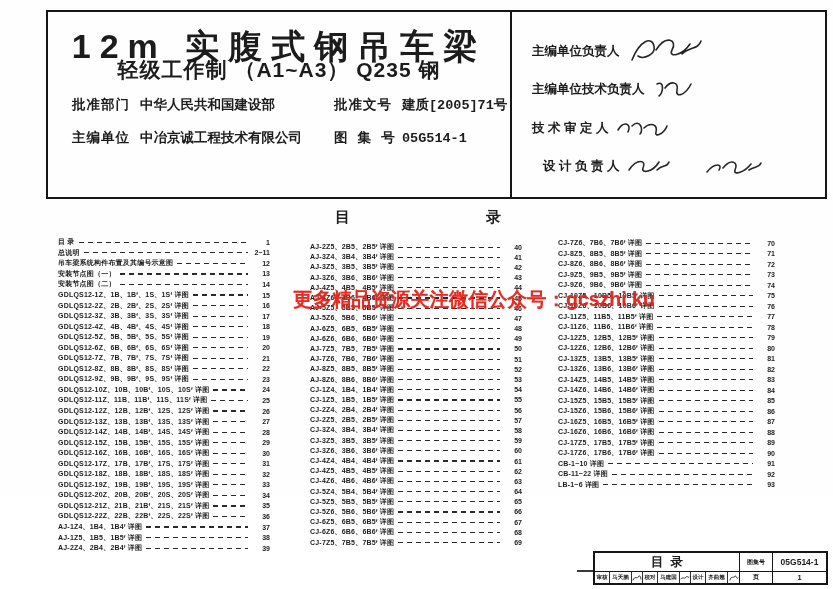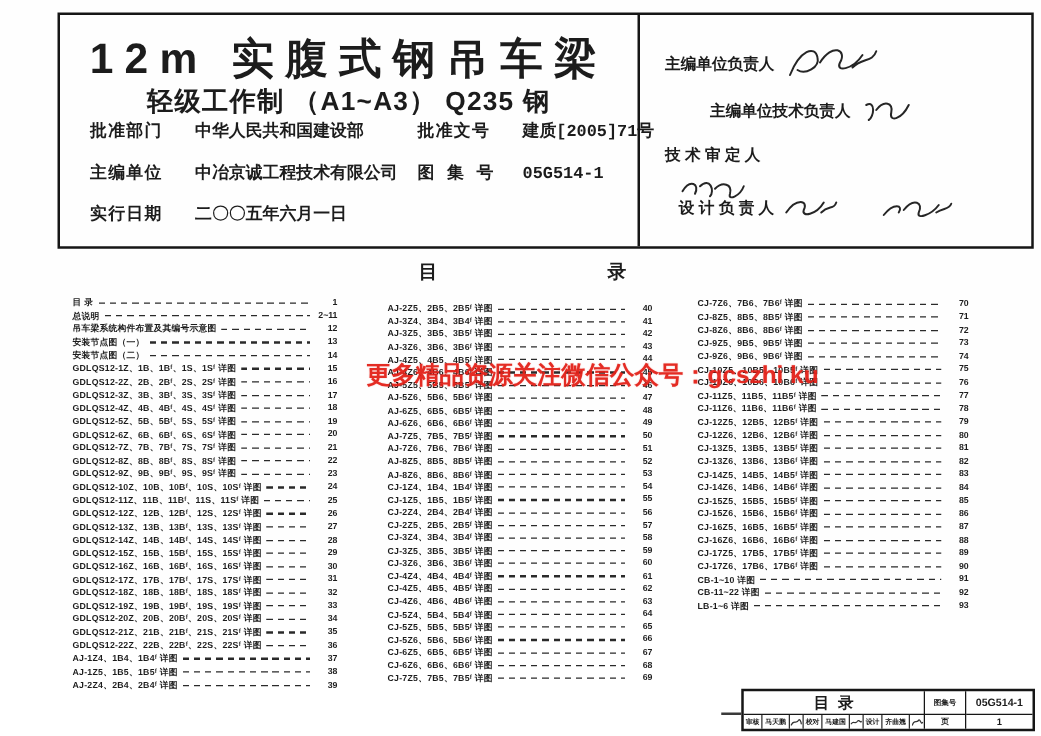--- a/index.html
+++ b/index.html
@@ -6,35 +6,35 @@
   html,body { width:833px; height:589px; background:#ffffff; overflow:hidden;
               font-family:"Liberation Sans","DejaVu Sans",sans-serif; color:#1c1c1c; }
   .page { position:relative; width:833px; height:496px; background:#fefefe; }
 
   
   .header-box { position:absolute; left:46px; top:10px; width:781px; height:189px;
                 border:2.5px solid #161616; }
   .hdr-divider { position:absolute; left:462px; top:0; bottom:0; width:2px; background:#161616; }
   .hdr-title { position:absolute; left:0; top:12px; width:462px; text-align:center;
                font-size:34px; font-weight:bold; letter-spacing:9px; white-space:nowrap; }
-  .hdr-subtitle { position:absolute; left:0; top:55px; width:462px; text-align:center;
+  .hdr-subtitle { position:absolute; left:0; top:44px; width:462px; text-align:center;
                   font-size:21px; font-weight:bold; letter-spacing:1px; white-space:nowrap; }
   .fields { position:absolute; top:84px; }
   .fields-left  { left:24px;   width:272px; }
   .fields-right { left:286px; width:172px;font-family:Liberation Mono, monospace; }
   .field-row { display:flex; align-items:baseline; height:20px; margin-bottom:13px;
                font-size:13.5px; font-weight:bold; white-space:nowrap; }
   .field-label { flex:0 0 64px; letter-spacing:1px; }
-  .field-value { margin-left:20px; }
+  .field-value { margin-left:4px; }
 
   .sig-panel { position:absolute; left:484px; top:0; width:305px; height:100%; }
   .sig-row { position:absolute; left:0; display:flex; align-items:center; gap:6px;
              font-size:12.5px; font-weight:bold; white-space:nowrap; }
-  .sig-row.r1 { top:22px; } .sig-row.r2 { top:64px;margin-left:36px; }
-  .sig-row.r3 { top:104px;flex-direction:column; } .sig-row.r4 { top:142px;margin-left:11px; }
+  .sig-row.r1 { top:22px; } .sig-row.r2 { top:64px; }
+  .sig-row.r3 { top:104px; } .sig-row.r4 { top:142px;margin-left:11px; }
   .scribble { flex:0 0 auto; }
   .scribble path { fill:none; stroke:#262626; stroke-width:1.6; stroke-linecap:round; }
 
   
   .toc-heading { position:absolute; left:335px; top:208px; width:166px;
                  display:flex; justify-content:space-between;
                  font-size:15px; font-weight:bold; }
   .toc-col { position:absolute; }
   .toc-col-1 { left:58px;  top:237px; width:212px; --rh:10.55px; }
   .toc-col-2 { left:310px; top:242px; width:212px; --rh:10.2px; }
@@ -87,24 +87,20 @@
         <div class="field-row">
           <span class="field-label">批准部门</span>
           <span class="field-value">中华人民共和国建设部</span>
         </div>
 
         <div class="field-row">
           <span class="field-label">主编单位</span>
           <span class="field-value">中冶京诚工程技术有限公司</span>
         </div>
 
-        <div class="field-row">
-          <span class="field-label">实行日期</span>
-          <span class="field-value">二〇〇五年六月一日</span>
-        </div>
       </div>
 
     <div class="fields fields-right">
 
         <div class="field-row">
           <span class="field-label">批准文号</span>
           <span class="field-value">建质[2005]71号</span>
         </div>
 
 

